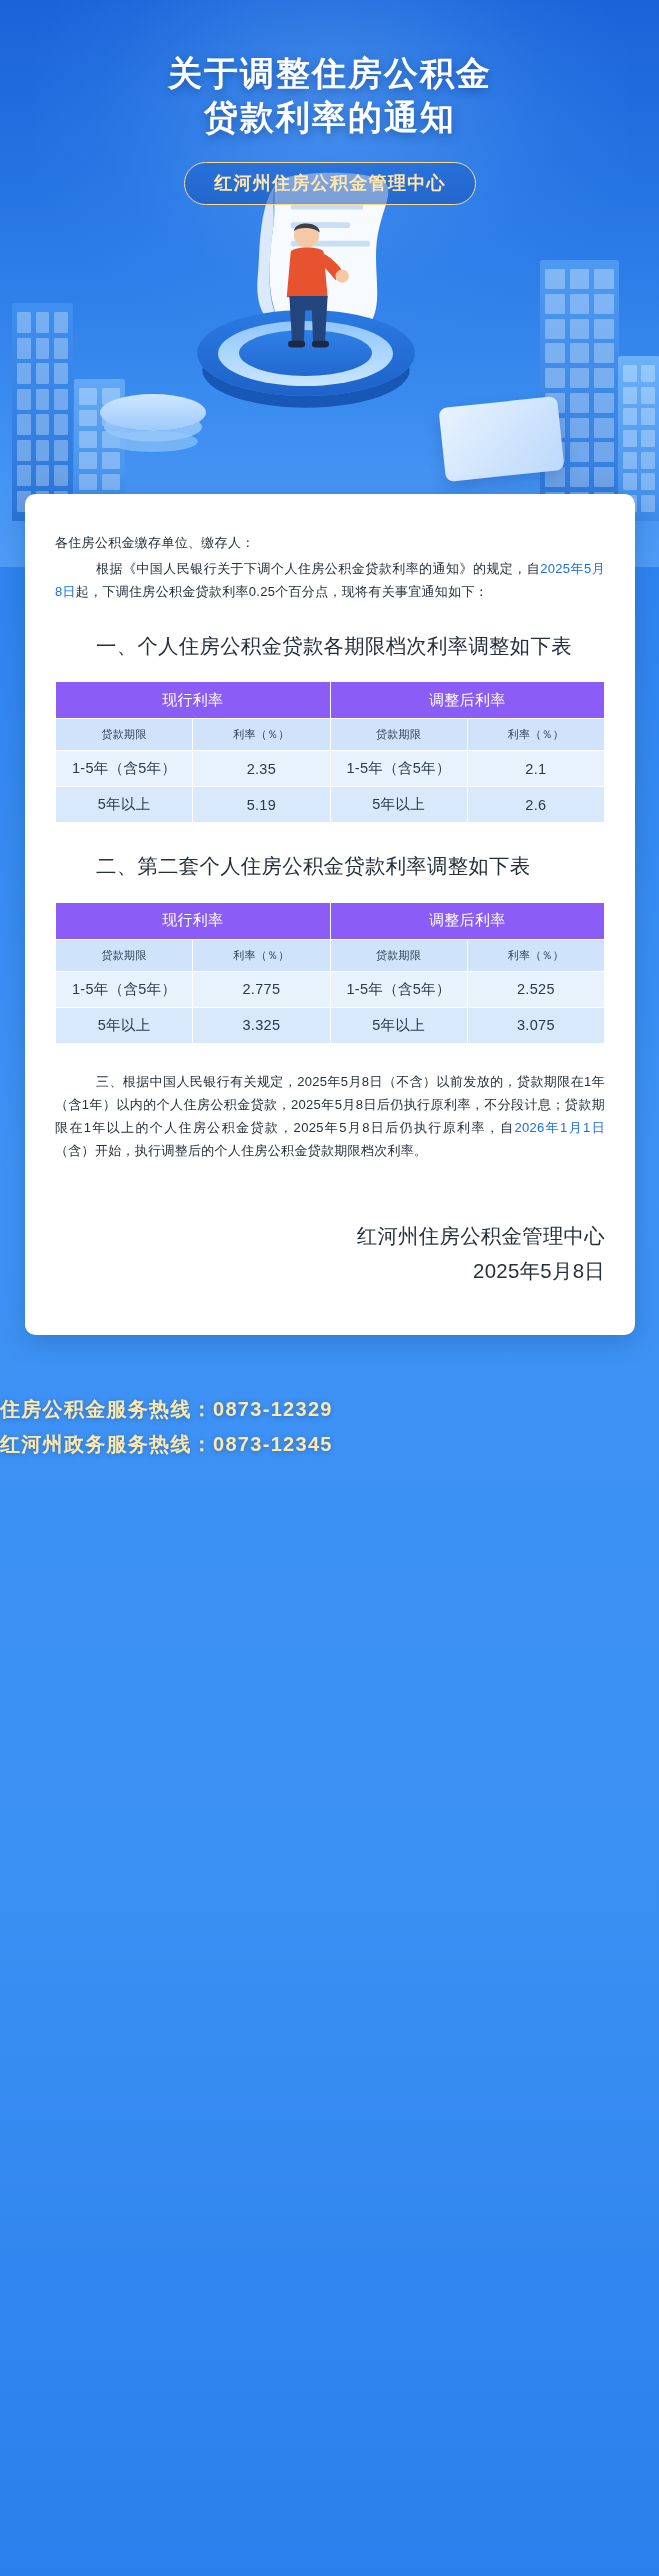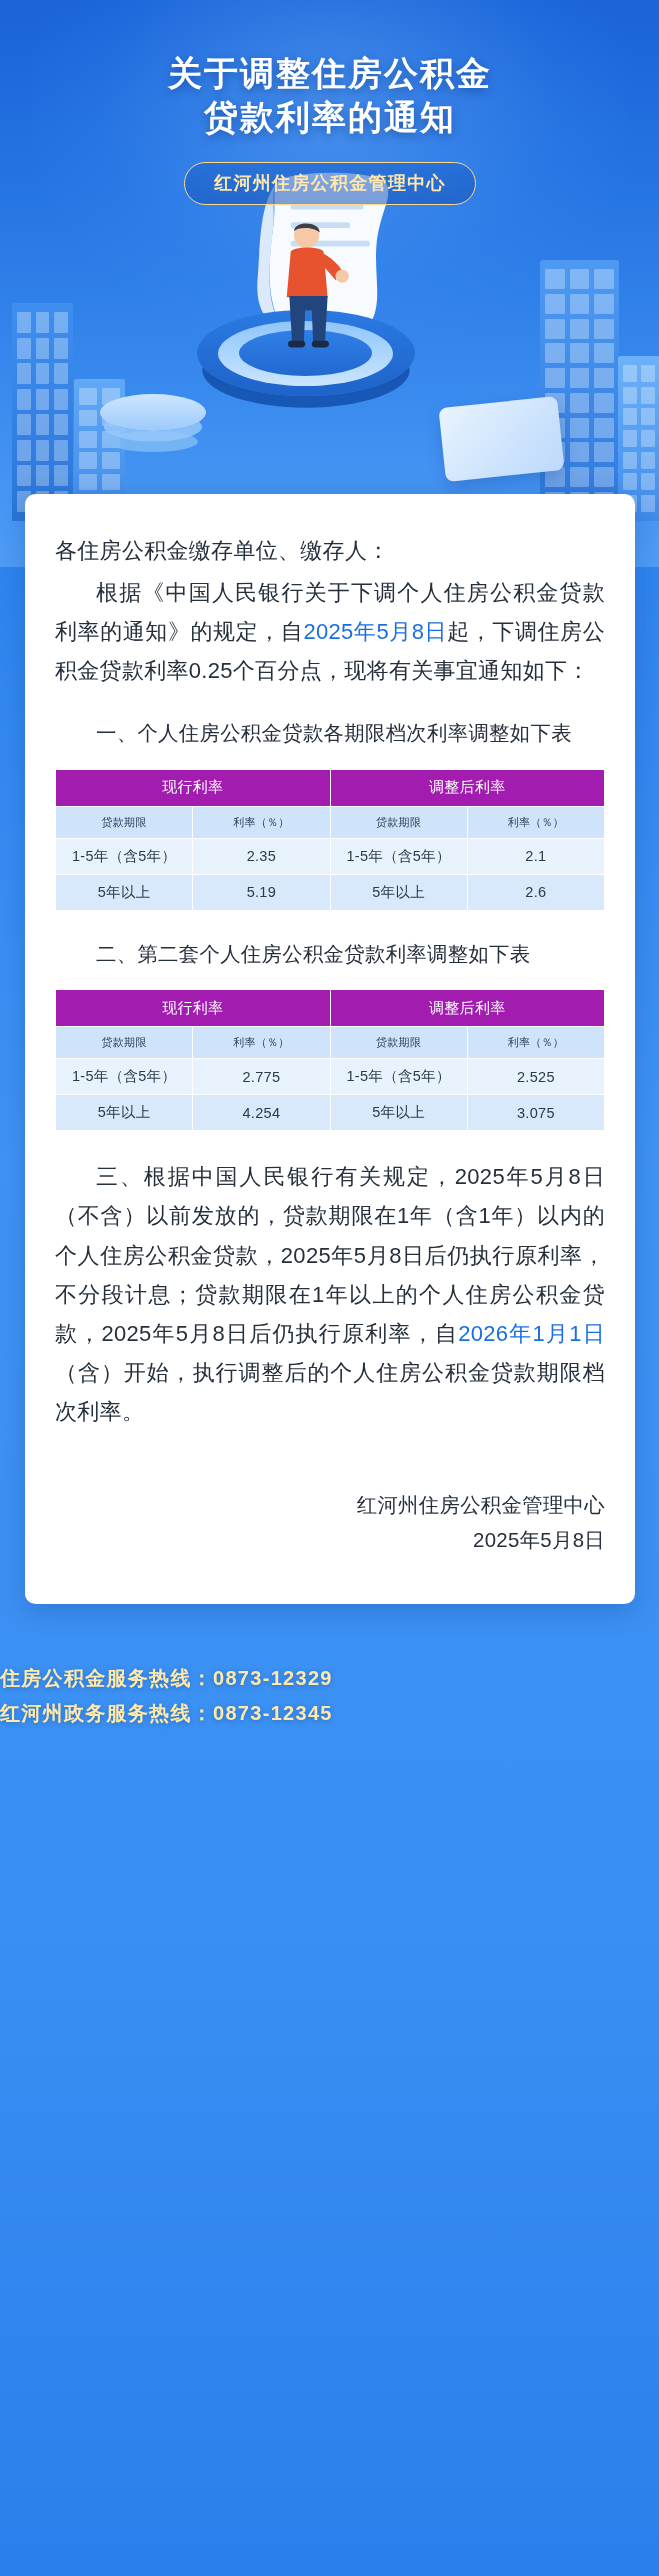--- a/index.html
+++ b/index.html
@@ -96,21 +96,21 @@
     z-index: 8;
     margin: -73px 25px 0 25px;
     background: #ffffff;
     border-radius: 10.6px;
     box-shadow: 0 6.6px 26px rgba(10,50,120,0.25);
     padding: 37px 30px 46px 30px;
     box-sizing: border-box;
   }
   .p {
     color: #26303c;
-    font-size: 22px;
+    font-size: 13px;
     line-height: 1.78;
     letter-spacing: 0.3px;
     margin: 0 0 2.6px 0;
     text-align: justify;
   }
   .indent { text-indent: 41px; }
   .hl { color: #1a6fe0; }
   .sec-title {
     color: #26303c;
     font-size: 20.4px;
@@ -131,21 +131,21 @@
     color: #2b3a4a;
   }
   table.rate th, table.rate td {
     border: 0.7px solid #ffffff;
     text-align: center;
     padding: 8px 1.3px;
     font-weight: normal;
     letter-spacing: 0.3px;
   }
   table.rate thead.h1 th {
-    background: #a21caf;
+    background: #8b5cf6;
     color: #ffffff;
     font-size: 15px;
     padding: 8.6px 1.3px;
   }
   table.rate thead.h2 th {
     background: #cfe4fa;
     color: #2e4256;
     font-size: 11px;
   }
   table.rate tbody tr:nth-child(odd) td { background: #e8f2fd; }
@@ -385,21 +385,21 @@
       </thead>
       <tbody>
         <tr>
           <td>1-5年（含5年）</td>
           <td>2.775</td>
           <td>1-5年（含5年）</td>
           <td>2.525</td>
         </tr>
         <tr>
           <td>5年以上</td>
-          <td>4.254</td>
+          <td>3.325</td>
           <td>5年以上</td>
           <td>3.075</td>
         </tr>
       </tbody>
     </table>
 
     <p class="p indent gap-top">
       <span>三、根据中国人民银行有关规定，2025年5月8日（不含）以前发放的，贷款期限在1年（含1年）以内的个人住房公积金贷款，2025年5月8日后仍执行原利率，不分段计息；贷款期限在1年以上的个人住房公积金贷款，2025年5月8日后仍执行原利率，自</span><span class="hl">2026年1月1日</span><span>（含）开始，执行调整后的个人住房公积金贷款期限档次利率。</span>
     </p>
 

